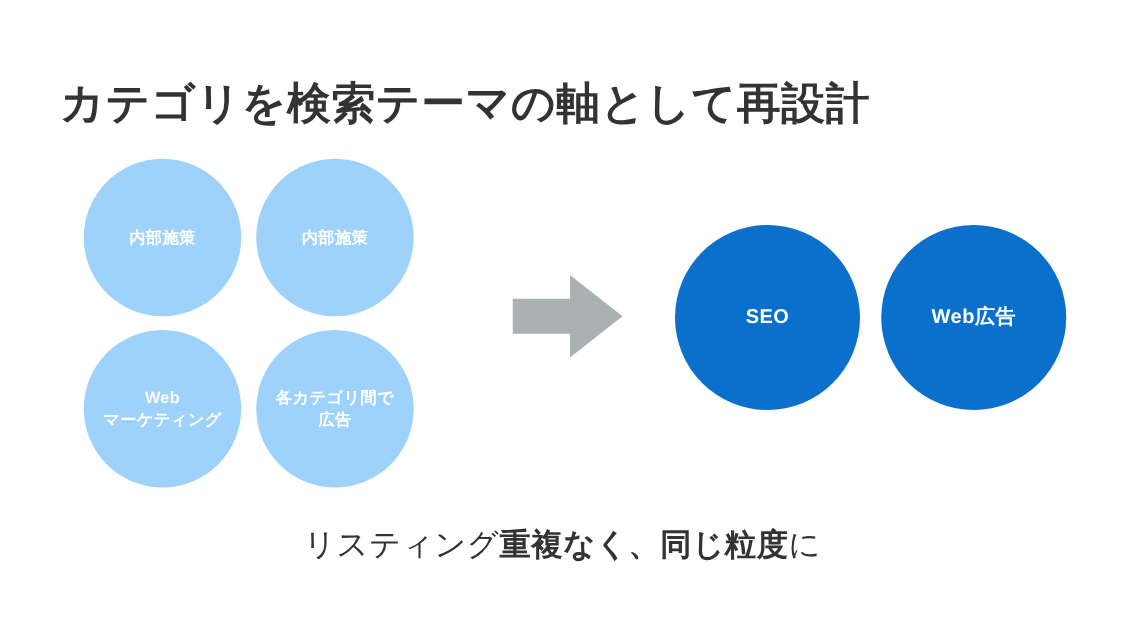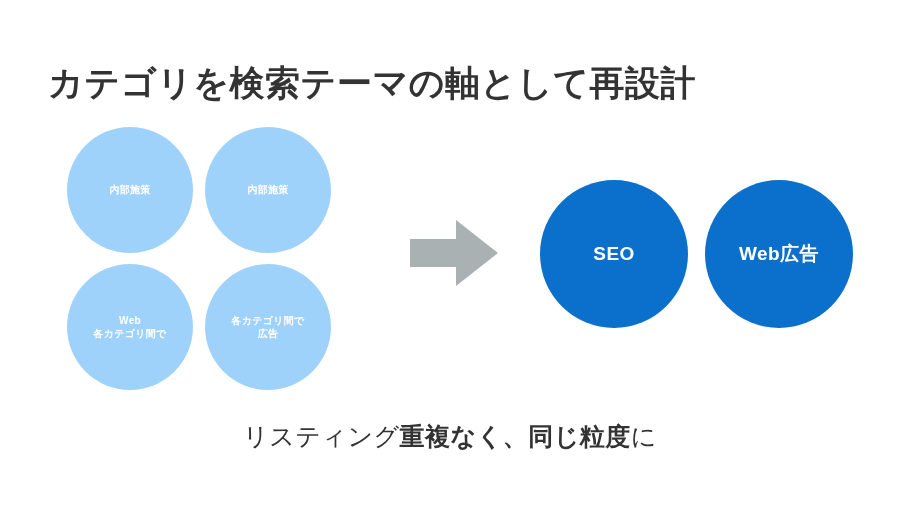--- a/index.html
+++ b/index.html
@@ -49,34 +49,34 @@
     display: block;
     line-height: 1.35;
     white-space: pre-line;
   }
 
   
   .circle.source {
     width: 126px;
     height: 126px;
     background: #9fd2fb;
-    font-size: 10px;
+    font-size: 13px;
     letter-spacing: 0.3px;
   }
   #circle-source-0 { left: 67px;  top: 127px; }
   #circle-source-1 { left: 205px; top: 127px; }
   #circle-source-2 { left: 67px;  top: 264px; }
   #circle-source-3 { left: 205px; top: 264px; }
 
   
   .circle.target {
     width: 148px;
     height: 148px;
     background: #0b70cc;
-    font-size: 19px;
+    font-size: 16px;
     letter-spacing: 0.4px;
   }
   #circle-target-0 { left: 540px; top: 180px; }
   #circle-target-1 { left: 705px; top: 180px; }
 
   
   #flow-arrow {
     position: absolute;
     left: 410px;
     top: 218px;
@@ -112,21 +112,21 @@
     <div class="circle source" id="circle-source-0">
       <span class="label">内部施策</span>
     </div>
 
     <div class="circle source" id="circle-source-1">
       <span class="label">内部施策</span>
     </div>
 
     <div class="circle source" id="circle-source-2">
       <span class="label">Web
-各カテゴリ間で</span>
+マーケティング</span>
     </div>
 
     <div class="circle source" id="circle-source-3">
       <span class="label">各カテゴリ間で
 広告</span>
     </div>
 
   </div>
 
   <div id="flow-arrow">

